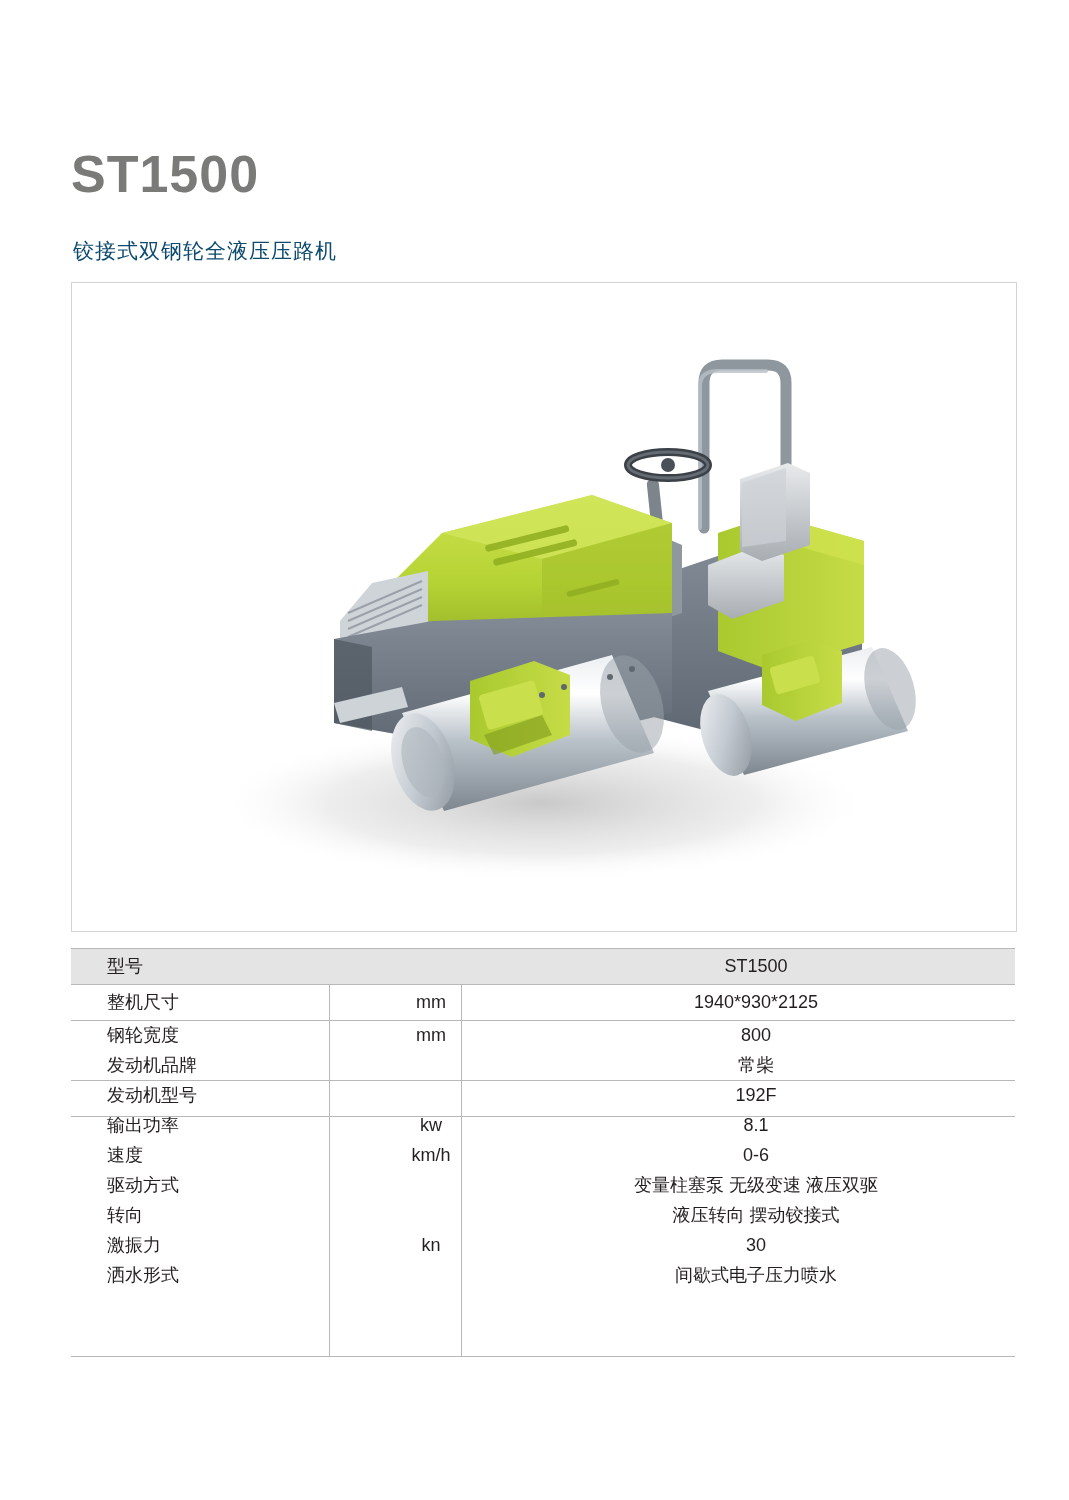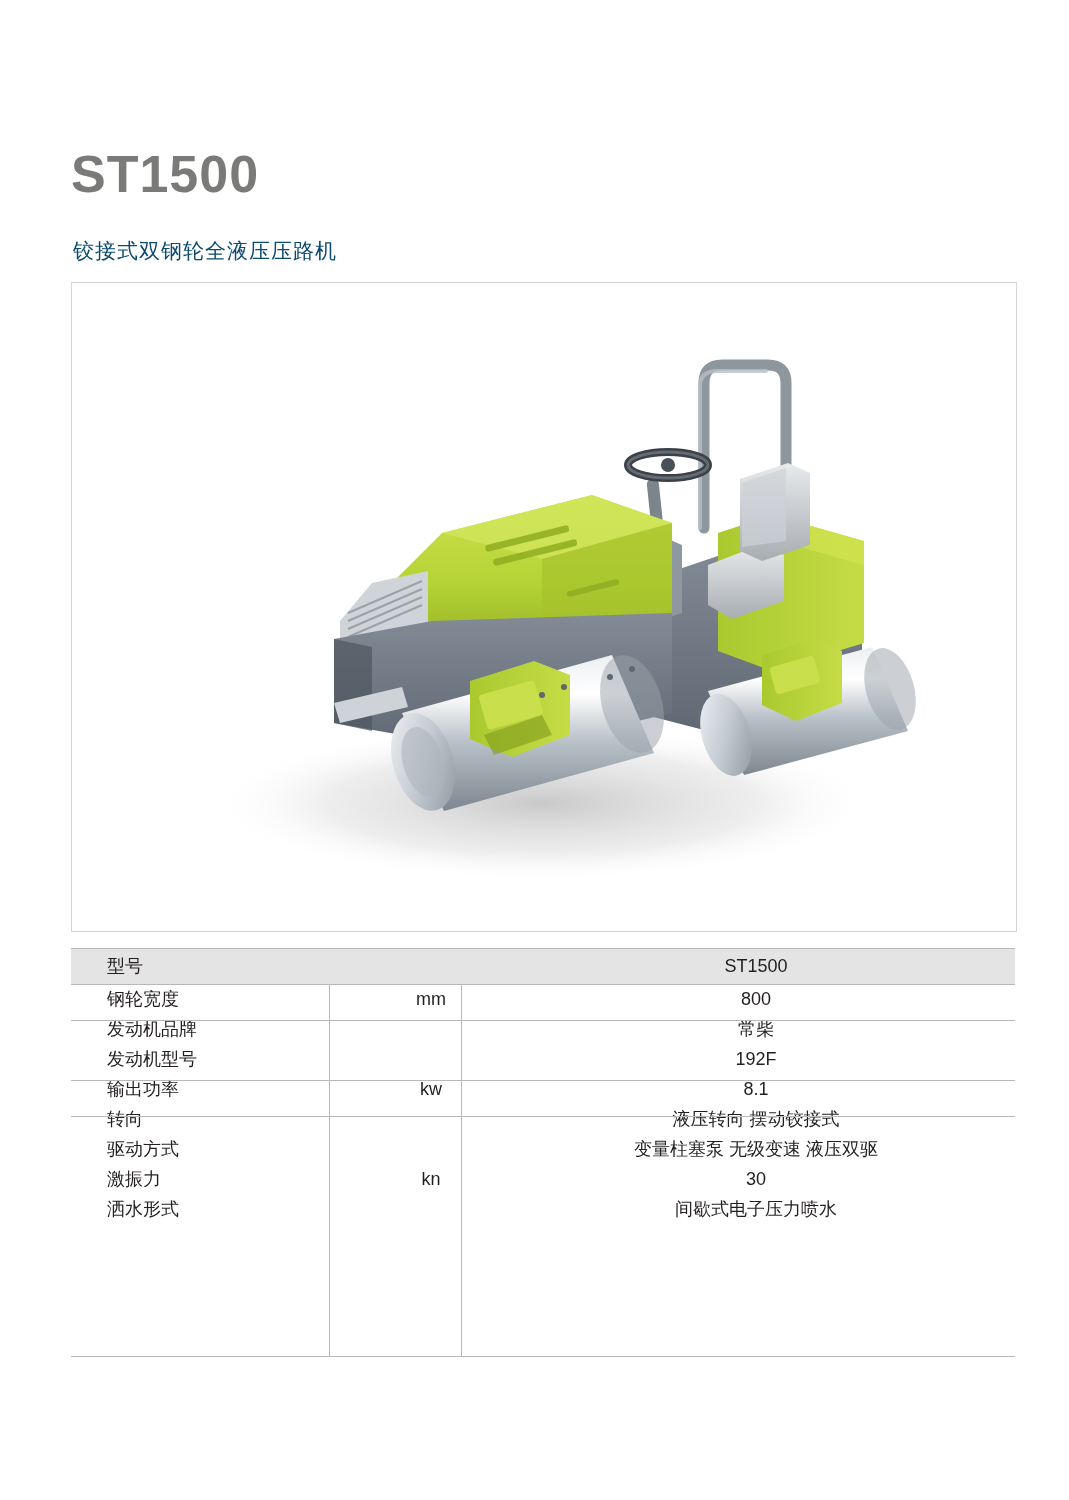--- a/index.html
+++ b/index.html
@@ -244,20 +244,25 @@
     </svg>
   </div>
 
   <table class="spec-table">
     <tbody id="spec-body">
         <tr class="shaded row-tall">
           <td class="c-name">型号</td>
           <td class="c-unit"></td>
           <td class="c-val">ST1500</td>
         </tr>
+        <tr class="row-tall">
+          <td class="c-name">整机尺寸</td>
+          <td class="c-unit">mm</td>
+          <td class="c-val">1940*930*2125</td>
+        </tr>
         <tr>
           <td class="c-name">钢轮宽度</td>
           <td class="c-unit">mm</td>
           <td class="c-val">800</td>
         </tr>
         <tr>
           <td class="c-name">发动机品牌</td>
           <td class="c-unit"></td>
           <td class="c-val">常柴</td>
         </tr>
@@ -265,28 +270,33 @@
           <td class="c-name">发动机型号</td>
           <td class="c-unit"></td>
           <td class="c-val">192F</td>
         </tr>
         <tr>
           <td class="c-name">输出功率</td>
           <td class="c-unit">kw</td>
           <td class="c-val">8.1</td>
         </tr>
         <tr>
+          <td class="c-name">速度</td>
+          <td class="c-unit">km/h</td>
+          <td class="c-val">0-6</td>
+        </tr>
+        <tr>
+          <td class="c-name">驱动方式</td>
+          <td class="c-unit"></td>
+          <td class="c-val">变量柱塞泵  无级变速  液压双驱</td>
+        </tr>
+        <tr>
           <td class="c-name">转向</td>
           <td class="c-unit"></td>
           <td class="c-val">液压转向  摆动铰接式</td>
-        </tr>
-        <tr>
-          <td class="c-name">驱动方式</td>
-          <td class="c-unit"></td>
-          <td class="c-val">变量柱塞泵  无级变速  液压双驱</td>
         </tr>
         <tr>
           <td class="c-name">激振力</td>
           <td class="c-unit">kn</td>
           <td class="c-val">30</td>
         </tr>
         <tr>
           <td class="c-name">洒水形式</td>
           <td class="c-unit"></td>
           <td class="c-val">间歇式电子压力喷水</td>

